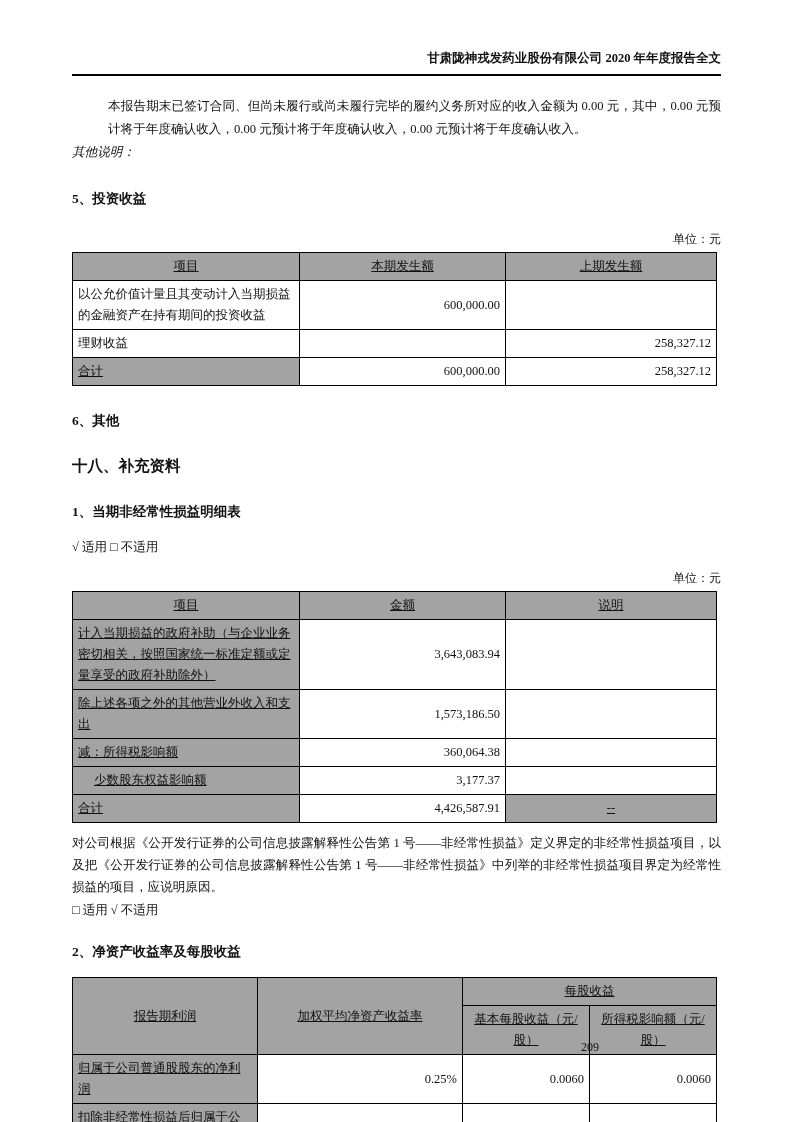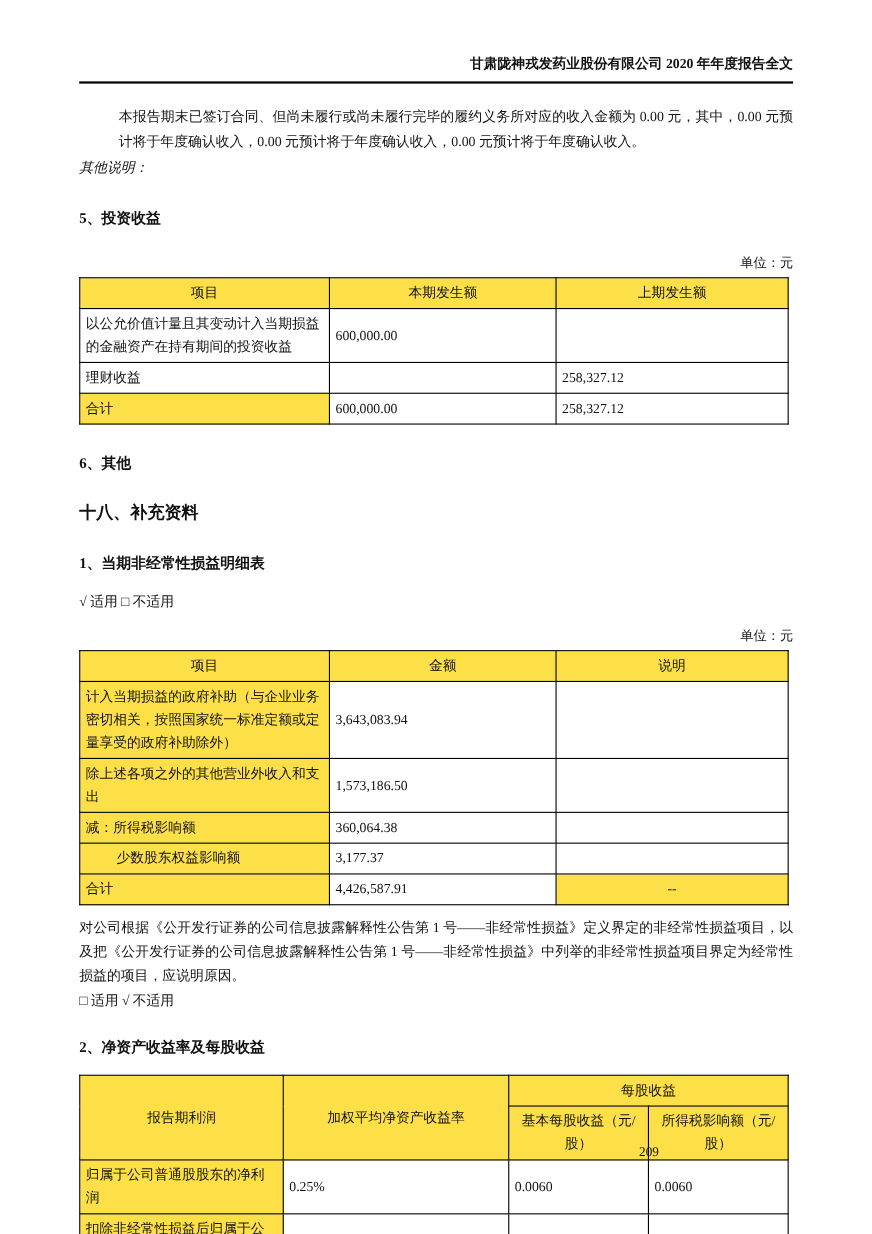--- a/index.html
+++ b/index.html
@@ -54,25 +54,25 @@
   th, td {
     border: 1px solid #000000;
     padding: 3px 5px;
     vertical-align: middle;
     font-weight: normal;
     line-height: 21px;
     word-break: break-all;
   }
   th { text-align: center; height: 27px; }
   td.item { text-align: left; height: 27px; }
-  td.num  { height: 27px; margin-top: 36px; }
+  td.num  { text-align: right; height: 27px; margin-top: 36px; }
   td.note { text-align: left; height: 27px; }
   td.center { text-align: center; }
-  .gray { background: #fde047; }
-  .indent { padding-left: 33px; }
+  .gray { background: #a3a3a3; text-decoration: underline; }
+  .indent { padding-left: 21px; }
 
   .explain {
     margin-top: 9px;
     font-size: 12.6px;
     line-height: 22px;
     text-align: justify;
   }
 
   .page-number {
     position: absolute;

